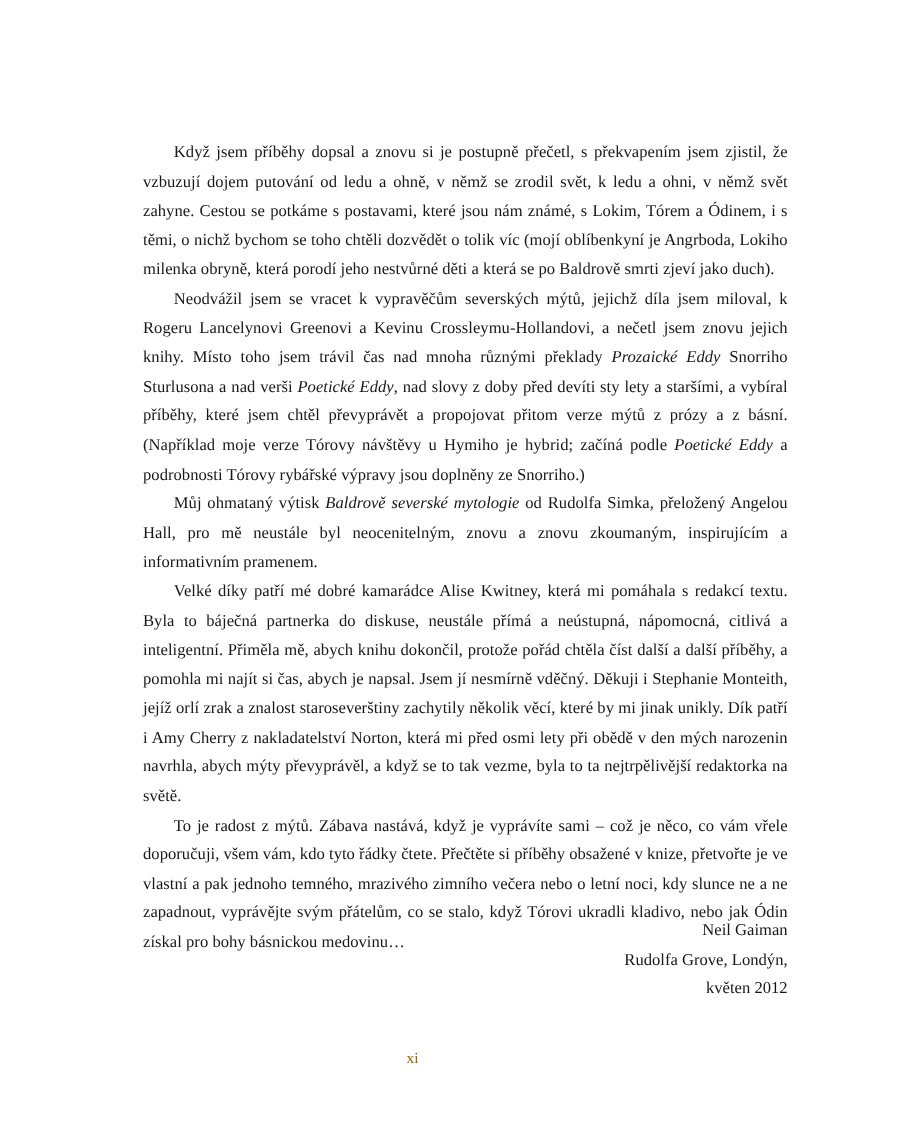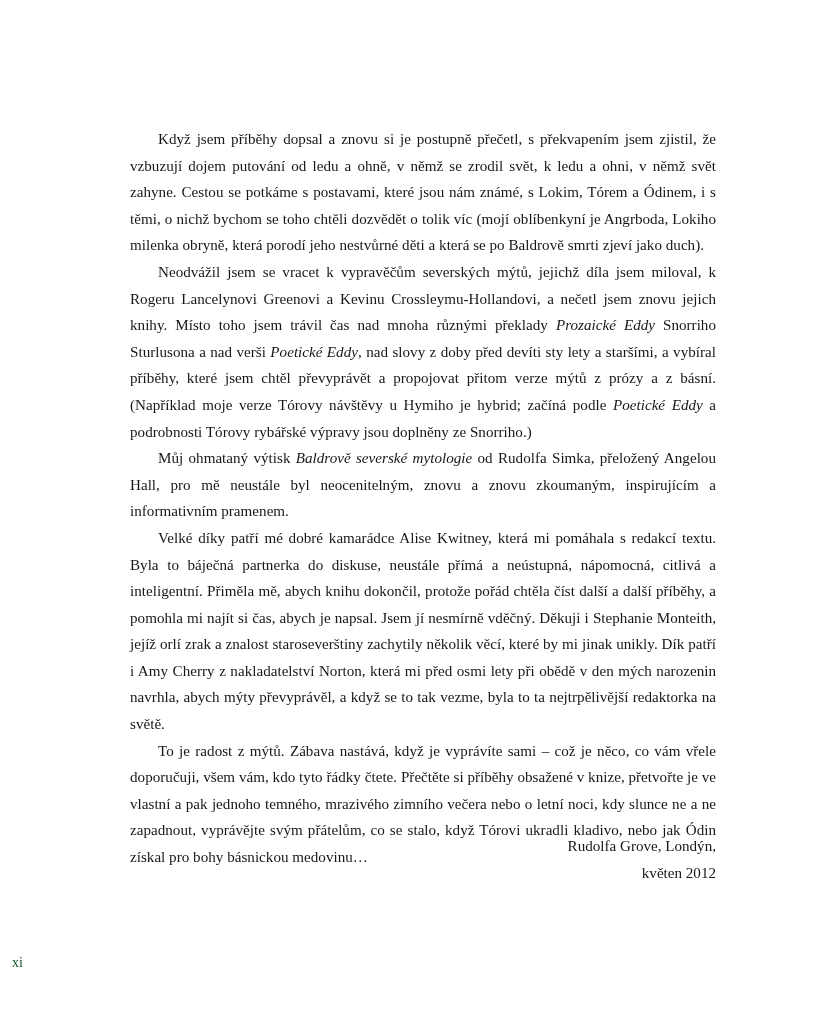--- a/index.html
+++ b/index.html
@@ -54,39 +54,40 @@
     color: #17171a;
   }
   .signature div {
     white-space: pre;
   }
   .folio {
     position: absolute;
     left: 0;
     top: 955px;
     width: 726px;
-    text-align: left;
+    text-align: center;
     font-size: 14px;
-    color: #14532d;
+    color: #a16207;
     font-family: "Liberation Serif", "DejaVu Serif", serif;
   }
 </style>
 </head>
 <body>
 
 <div class="page">
 
   <div class="text-block">
     <p class="para">Když jsem příběhy dopsal a znovu si je postupně přečetl, s překvapením jsem zjistil, že vzbuzují dojem putování od ledu a ohně, v němž se zrodil svět, k ledu a ohni, v němž svět zahyne. Cestou se potkáme s postavami, které jsou nám známé, s Lokim, Tórem a Ódinem, i s těmi, o nichž bychom se toho chtěli dozvědět o tolik víc (mojí oblíbenkyní je Angrboda, Lokiho milenka obryně, která porodí jeho nestvůrné děti a která se po Baldrově smrti zjeví jako duch).</p>
     <p class="para">Neodvážil jsem se vracet k vypravěčům severských mýtů, jejichž díla jsem miloval, k Rogeru Lancelynovi Greenovi a Kevinu Crossleymu-Hollandovi, a nečetl jsem znovu jejich knihy. Místo toho jsem trávil čas nad mnoha různými překlady <i>Prozaické Eddy</i> Snorriho Sturlusona a nad verši <i>Poetické Eddy</i>, nad slovy z doby před devíti sty lety a staršími, a vybíral příběhy, které jsem chtěl převyprávět a propojovat přitom verze mýtů z prózy a z básní. (Například moje verze Tórovy návštěvy u Hymiho je hybrid; začíná podle <i>Poetické Eddy</i> a podrobnosti Tórovy rybářské výpravy jsou doplněny ze Snorriho.)</p>
     <p class="para">Můj ohmataný výtisk <i>Baldrově severské mytologie</i> od Rudolfa Simka, přeložený Angelou Hall, pro mě neustále byl neocenitelným, znovu a znovu zkoumaným, inspirujícím a informativním pramenem.</p>
     <p class="para">Velké díky patří mé dobré kamarádce Alise Kwitney, která mi pomáhala s redakcí textu. Byla to báječná partnerka do diskuse, neustále přímá a neústupná, nápomocná, citlivá a inteligentní. Přiměla mě, abych knihu dokončil, protože pořád chtěla číst další a další příběhy, a pomohla mi najít si čas, abych je napsal. Jsem jí nesmírně vděčný. Děkuji i Stephanie Monteith, jejíž orlí zrak a znalost staroseverštiny zachytily několik věcí, které by mi jinak unikly. Dík patří i Amy Cherry z nakladatelství Norton, která mi před osmi lety při obědě v den mých narozenin navrhla, abych mýty převyprávěl, a když se to tak vezme, byla to ta nejtrpělivější redaktorka na světě.</p>
     <p class="para">To je radost z mýtů. Zábava nastává, když je vyprávíte sami – což je něco, co vám vřele doporučuji, všem vám, kdo tyto řádky čtete. Přečtěte si příběhy obsažené v knize, přetvořte je ve vlastní a pak jednoho temného, mrazivého zimního večera nebo o letní noci, kdy slunce ne a ne zapadnout, vyprávějte svým přátelům, co se stalo, když Tórovi ukradli kladivo, nebo jak Ódin získal pro bohy básnickou medovinu…</p>
   </div>
 
   <div class="signature">
+    <div>Neil Gaiman</div>
     <div>Rudolfa Grove, Londýn,</div>
     <div>květen 2012</div>
   </div>
 
   <div class="folio">xi</div>
 
 </div>
 
 </body></html>

